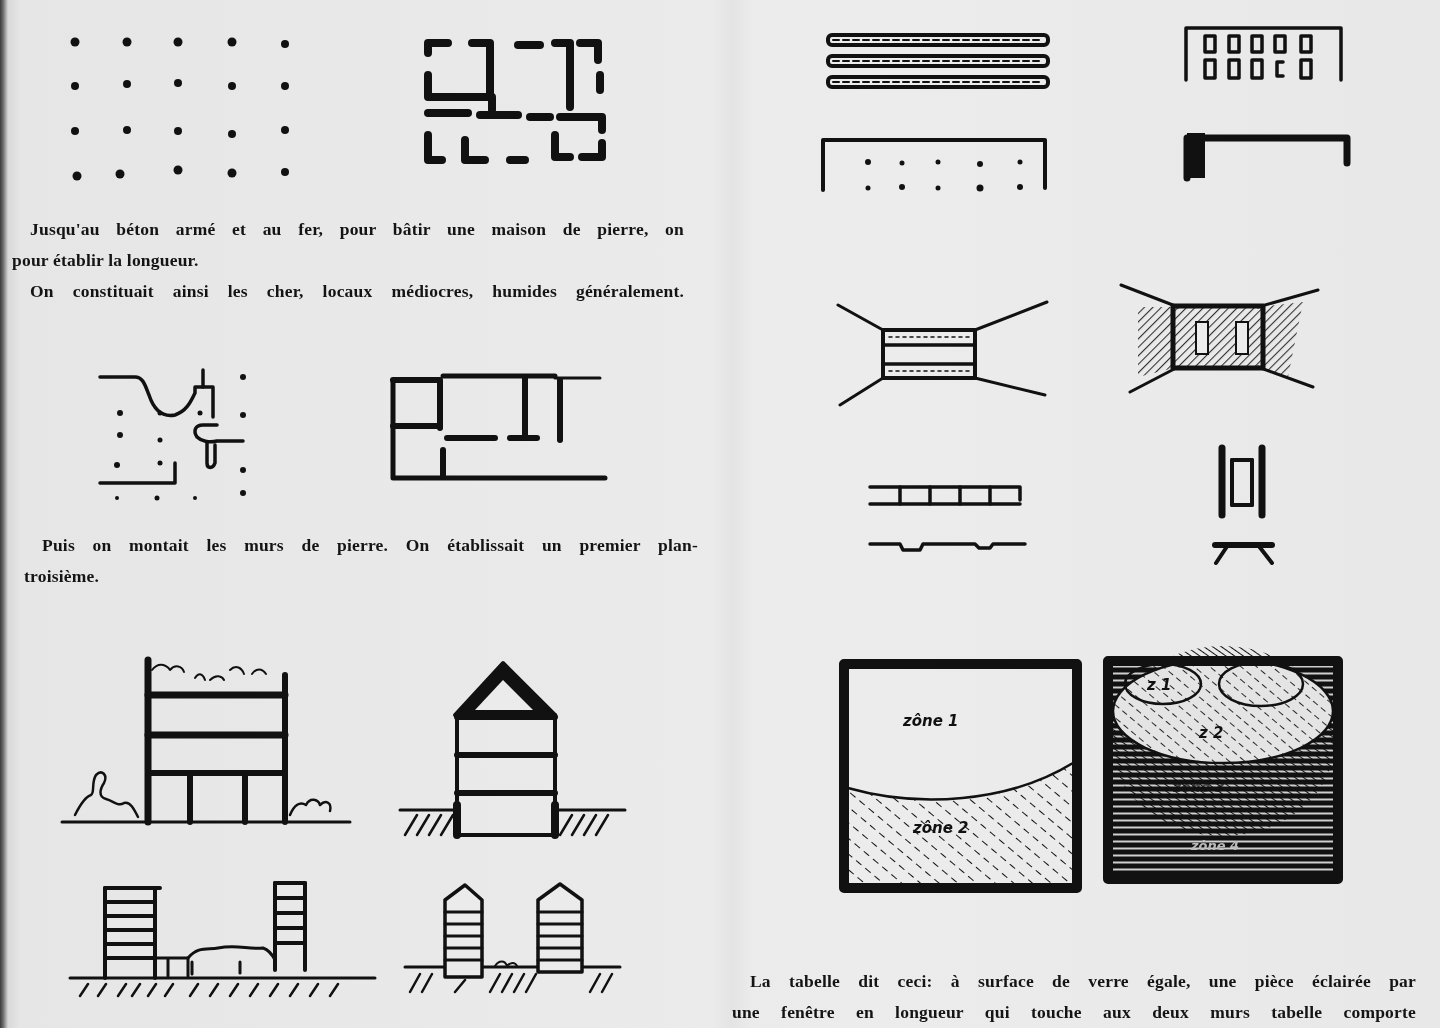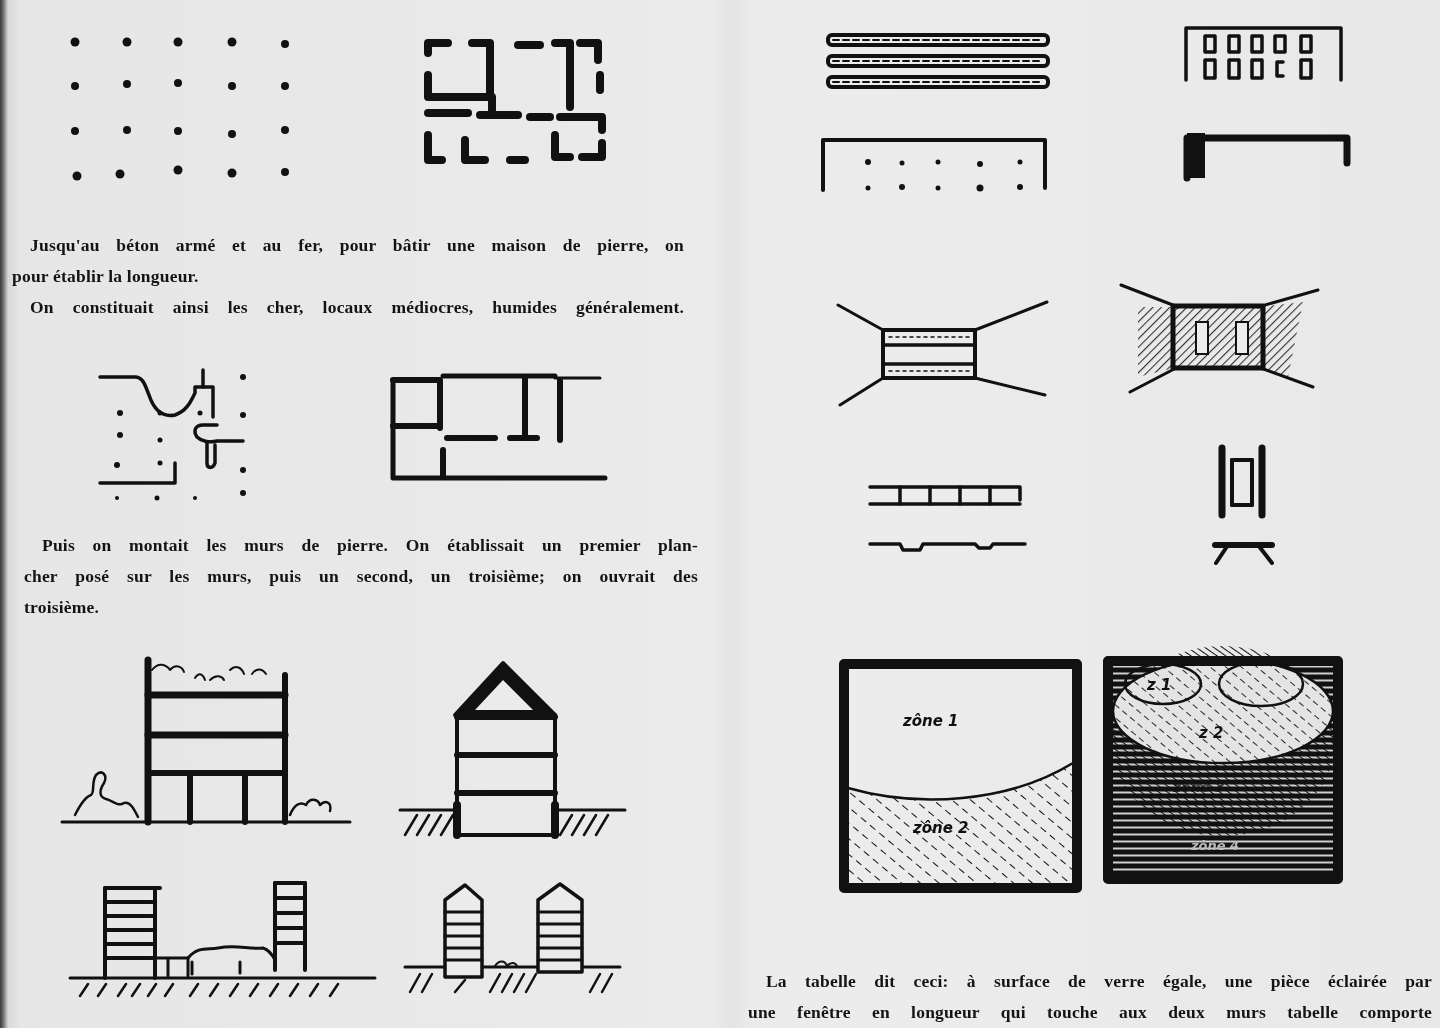--- a/index.html
+++ b/index.html
@@ -75,21 +75,21 @@
       <path d="M110 82 H130"></path>
       <path d="M140 82 H182 V95"></path>
     <path d="M8 100 V125 H22"></path>
       <path d="M45 105 V125 H65"></path>
       <path d="M90 125 H105"></path>
       <path d="M135 100 V122 H150"></path>
       <path d="M162 122 H182 V108"></path>
   </g>
 </svg>
 
-<div class="para" style="left:12px;top:230px;width:672px">
+<div class="para" style="left:12px;top:214px;width:672px">
   <p class="indent">Jusqu'au béton armé et au fer, pour bâtir une maison de pierre, on</p>
   <p class="last">pour établir la longueur.</p>
   <p class="indent">On constituait ainsi les cher, locaux médiocres, humides généralement.</p>
 </div>
 
 <svg class="fig" style="left:95px;top:365px" width="160" height="130" viewBox="0 0 160 130">
   <g class="ink" stroke-width="3.5">
     <path d="M5 12 H40 C48 12 50 20 54 30 C60 48 70 52 80 50 C92 46 96 36 100 28 V22 H118 V52"></path>
     <path d="M108 5 V22"></path>
     <path d="M122 60 H108 C100 60 98 66 102 72 C106 76 114 78 122 76 H148"></path>
@@ -124,21 +124,20 @@
     <path d="M125 70 H152"></path>
     <path d="M140 10 V70"></path>
     <path d="M175 12 V72"></path>
     <path d="M170 10 H215" stroke-width="3"></path>
     <path d="M58 82 V108"></path>
   </g>
 </svg>
 
 <div class="para" style="left:24px;top:530px;width:674px">
   <p class="indent">Puis on montait les murs de pierre. On établissait un premier plan-</p>
-  <p>cher posé sur les murs, puis un second, un troisième; on ouvrait des</p>
   <p class="last">troisième.</p>
 </div>
 
 <svg class="fig" style="left:60px;top:650px" width="300" height="180" viewBox="0 0 300 180">
   <g class="ink" stroke-width="3">
     <path d="M2 172 H290" stroke-width="3"></path>
     <path d="M88 10 V172" stroke-width="7"></path>
     <path d="M225 25 V172" stroke-width="6"></path>
     <path d="M88 45 H225" stroke-width="7"></path>
     <path d="M88 85 H225" stroke-width="7"></path>
@@ -320,16 +319,16 @@
   <ellipse cx="120" cy="55" rx="110" ry="52" class="ink" stroke-width="2.5"></ellipse>
   <ellipse cx="60" cy="28" rx="38" ry="20" fill="#ececec" class="ink" stroke-width="2.5"></ellipse>
   <ellipse cx="158" cy="28" rx="42" ry="22" fill="#ececec" class="ink" stroke-width="2.5"></ellipse>
   <rect x="5" y="5" width="230" height="218" class="ink" stroke-width="10"></rect>
   <text x="44" y="34" class="lbl" font-size="15">z 1</text>
   <text x="96" y="82" class="lbl" font-size="15">z 2</text>
   <text x="70" y="136" class="lbl" font-size="14" fill-opacity="0.7">zône 3</text>
   <text x="88" y="194" class="lbl" font-size="13" style="fill:#bbb">zône 4</text>
 </svg>
 
-<div class="para" style="left:748px;top:966px;width:684px">
+<div class="para" style="left:732px;top:966px;width:684px">
   <p class="indent">La tabelle dit ceci: à surface de verre égale, une pièce éclairée par</p>
   <p>une fenêtre en longueur qui touche aux deux murs tabelle comporte</p>
 </div>
 
 </body></html>

